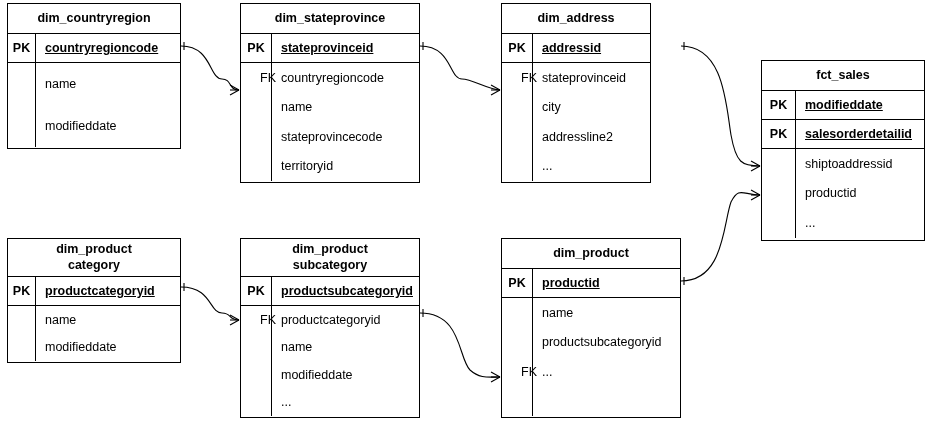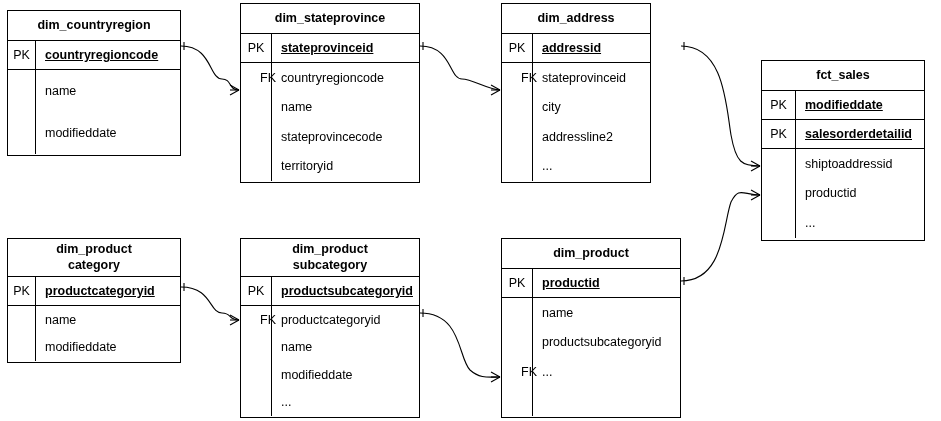--- a/index.html
+++ b/index.html
@@ -44,21 +44,21 @@
     border-bottom: 1px solid #000000;
   }
   .key-row:last-child { border-bottom: none; }
   .key-cell {
     box-sizing: border-box;
     flex: 0 0 auto;
     display: flex;
     align-items: center;
     justify-content: center;
     font-size: 12.5px;
-    font-weight: normal;
+    font-weight: bold;
     color: #000000;
     border-right: 1px solid #000000;
   }
   .name-cell {
     box-sizing: border-box;
     flex: 1 1 auto;
     display: flex;
     align-items: center;
     padding-left: 9px;
     font-size: 12.5px;
@@ -162,21 +162,21 @@
       </g>
       <g>
         <path d="M 420 313 C 462 313 458 358 470 370 C 480 379 489 377 500 377"></path>
         <path d="M 423 309 L 423 317"></path>
         <path d="M 500 377 L 491 372"></path>
         <path d="M 500 377 L 491 377"></path>
         <path d="M 500 377 L 491 382"></path>
       </g>
     </svg>
   <div id="entity-layer">
-      <div class="entity" style="left: 7px; top: 10px; width: 174px; height: 146px;">
+      <div class="entity" style="left: 7px; top: 3px; width: 174px; height: 146px;">
         <div class="entity-title" style="height: 30px;">
           <span>dim_countryregion</span>
         </div>
         <div class="key-row" style="height: 29px;">
           <div class="key-cell" style="width: 28px;">PK</div>
           <div class="name-cell pk">countryregioncode</div>
         </div>
         <div class="attr-block" style="height: 84px;">
           <div class="attr-keycol" style="width: 28px;">
             <div class="slot" style="height: 42px;"></div>

